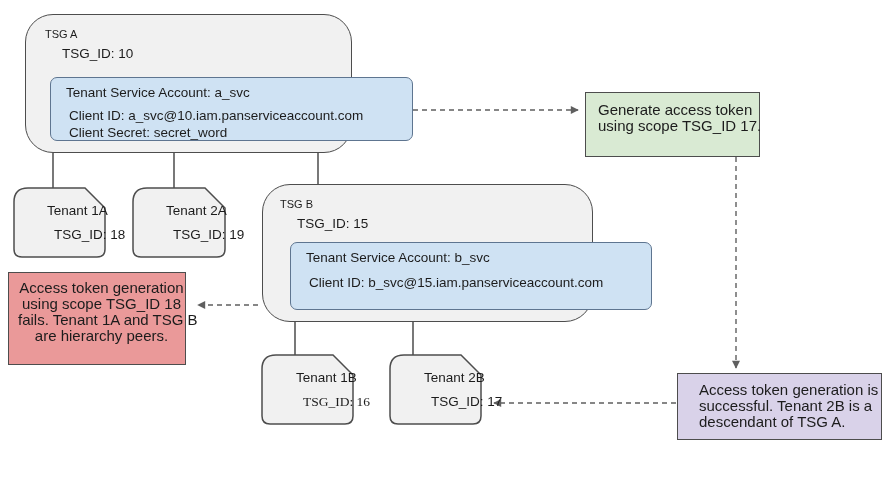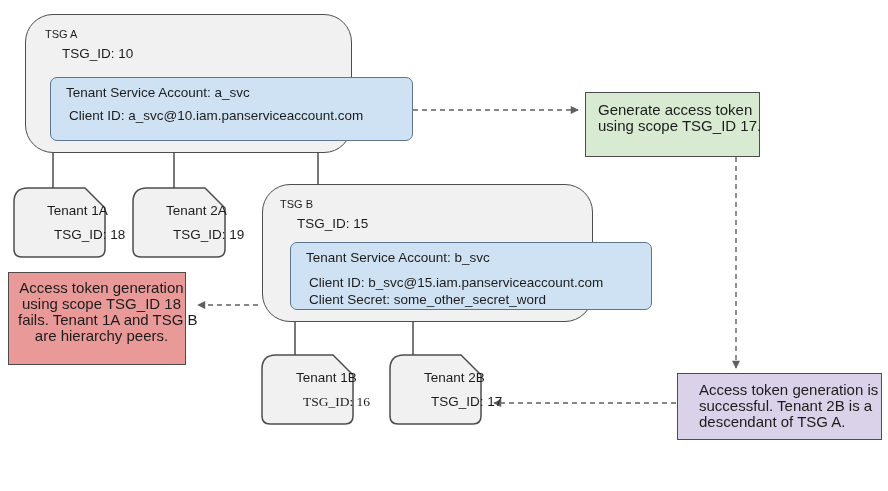--- a/index.html
+++ b/index.html
@@ -61,38 +61,38 @@
     <path class="card-shape" d="M404 355 H461 L481 375 V416 Q481 424 473 424 H398 Q390 424 390 416 V369 Q390 355 404 355 Z"></path>
   </svg>
 
   <div class="box tsg" style="left:25px;top:14px;width:327px;height:139px;"></div>
   <div class="t-title abs" style="left:45px;top:24px;">TSG A</div>
   <div class="t-id abs" style="left:62px;top:46px;">TSG_ID: 10</div>
 
   <div class="box svc" style="left:50px;top:77px;width:363px;height:64px;">
     <div class="svc-line" style="left:15px;top:6px;">Tenant Service Account: a_svc</div>
     <div class="svc-line" style="left:18px;top:29px;">Client ID: a_svc@10.iam.panserviceaccount.com</div>
+    <div class="svc-line" style="left:18px;top:46px;">Client Secret: secret_word</div>
   </div>
 
   <div class="box green note" style="left:585px;top:92px;width:175px;height:65px;padding:9px 0 0 12px;">Generate access token
 using scope TSG_ID 17.</div>
 
   <div class="card-label" style="left:20px;top:203px;">Tenant 1A</div>
   <div class="card-label" style="left:27px;top:227px;">TSG_ID: 18</div>
   <div class="card-label" style="left:139px;top:203px;">Tenant 2A</div>
   <div class="card-label" style="left:146px;top:227px;">TSG_ID: 19</div>
 
   <div class="box tsg" style="left:262px;top:184px;width:331px;height:138px;"></div>
   <div class="t-title abs" style="left:280px;top:194px;">TSG B</div>
   <div class="t-id abs" style="left:297px;top:216px;text-align:right;">TSG_ID: 15</div>
 
   <div class="box svc" style="left:290px;top:242px;width:362px;height:68px;">
     <div class="svc-line" style="left:15px;top:6px;">Tenant Service Account: b_svc</div>
     <div class="svc-line" style="left:18px;top:31px;">Client ID: b_svc@15.iam.panserviceaccount.com</div>
-    <div class="svc-line" style="left:18px;top:48px;">Client Secret: some_other_secret_word</div>
   </div>
 
   <div class="box red note" style="left:8px;top:272px;width:178px;height:93px;padding:7px 0 0 9px;">Access token generation
 using scope TSG_ID 18
 fails. Tenant 1A and TSG B
 are hierarchy peers.</div>
 
   <div class="card-label" style="left:269px;top:370px;">Tenant 1B</div>
   <div class="card-label" style="left:276px;top:394px;font-family:Liberation Serif, serif;">TSG_ID: 16</div>
   <div class="card-label" style="left:397px;top:370px;">Tenant 2B</div>

